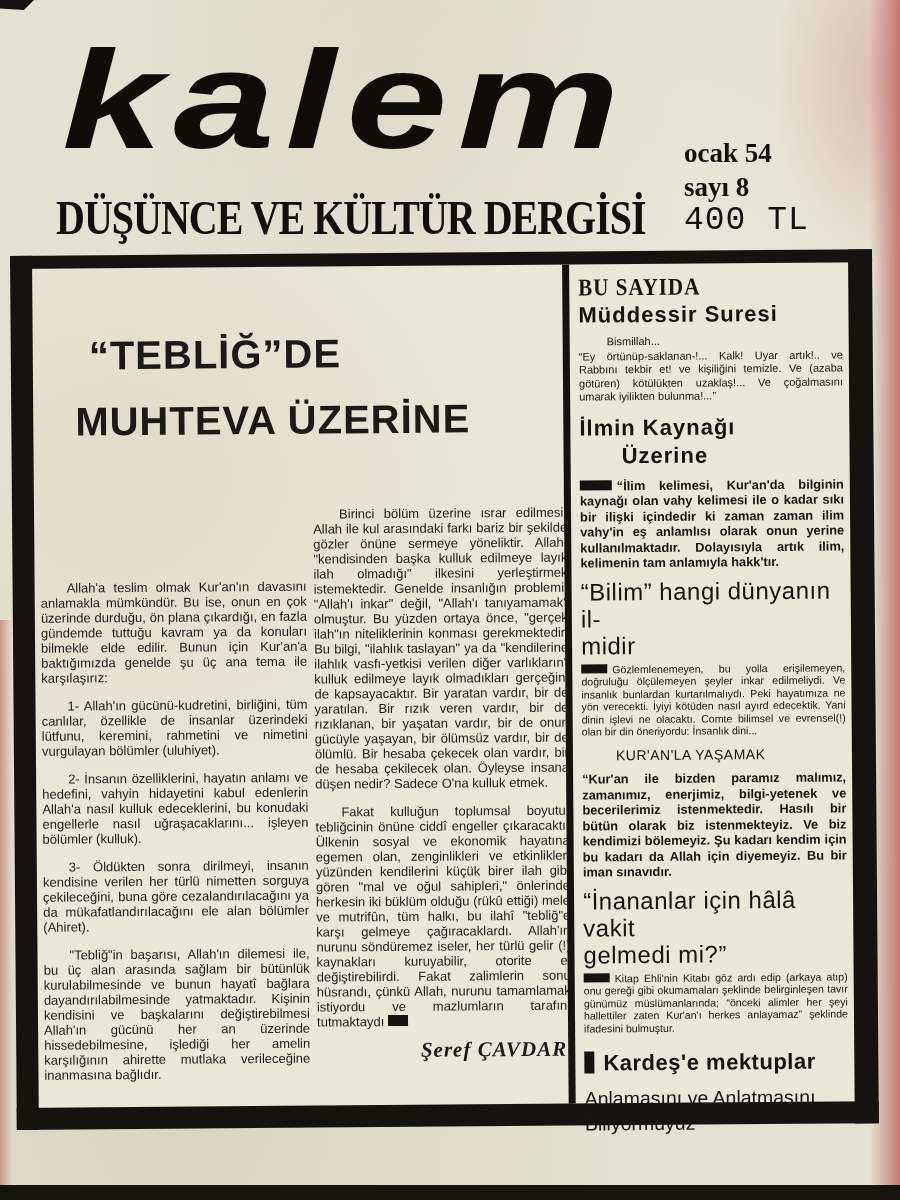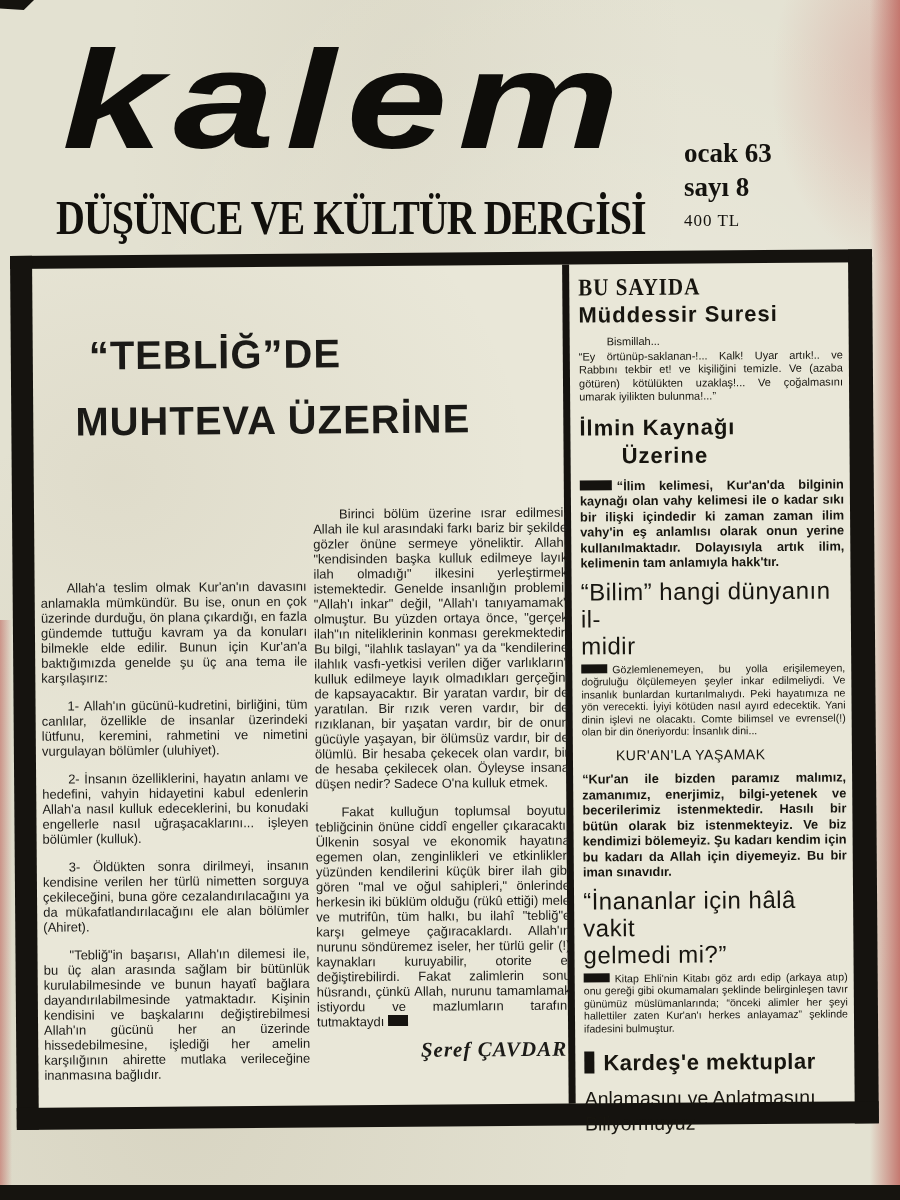--- a/index.html
+++ b/index.html
@@ -26,21 +26,21 @@
   
   .mast-title{position:absolute;left:62px;top:30px;font-size:140px;line-height:140px;
     font-weight:bold;font-style:italic;letter-spacing:8px;color:#0e0d0a;
     transform:scaleX(1.30);transform-origin:left top;}
   .mast-sub{position:absolute;left:56px;top:194px;font-family:"Liberation Serif", serif;
     font-weight:bold;font-size:40px;line-height:40px;letter-spacing:-1px;color:#12100c;
     transform:scaleY(1.2);transform-origin:left top;}
   .issue{position:absolute;left:684px;top:136px;font-family:"Liberation Serif", serif;
     font-size:27px;line-height:34px;color:#14120e;}
   .issue .b{font-weight:bold;}
-  .issue .price{font-size:17px;font-weight:normal;letter-spacing:1px;}
+  .issue .price{font-size:33px;font-weight:normal;letter-spacing:1px;font-family:Liberation Mono, monospace;}
 
   
   .frame{position:absolute;left:10px;top:256px;width:862px;height:874px;
     transform:rotate(-0.45deg);transform-origin:top left;}
   .frame .inner-bg{position:absolute;left:22px;top:13px;right:24px;bottom:22px;
     background:
       radial-gradient(ellipse at 10% 25%, rgba(150,138,105,.12), transparent 40%),
       #e9e7d8;}
   .b-top{position:absolute;left:0;top:0;width:100%;height:13px;background:#15130f;}
   .b-left{position:absolute;left:0;top:0;width:22px;height:100%;background:#15130f;}
@@ -88,21 +88,21 @@
 <div class="page">
 
   <div class="edge-right-top"></div>
   <div class="edge-right"></div>
   <div class="edge-left"></div>
   <div class="corner-mark"></div>
 
   <div class="mast-title">kalem</div>
   <div class="mast-sub">DÜŞÜNCE VE KÜLTÜR DERGİSİ</div>
   <div class="issue">
-    <div class="b">ocak 63</div>
+    <div class="b">ocak 54</div>
     <div class="b">sayı 8</div>
     <div class="price">400 TL</div>
   </div>
 
   <div class="frame">
     <div class="inner-bg"></div>
     <div class="b-top"></div>
     <div class="b-left"></div>
     <div class="b-right"></div>
     <div class="b-bottom"></div>

